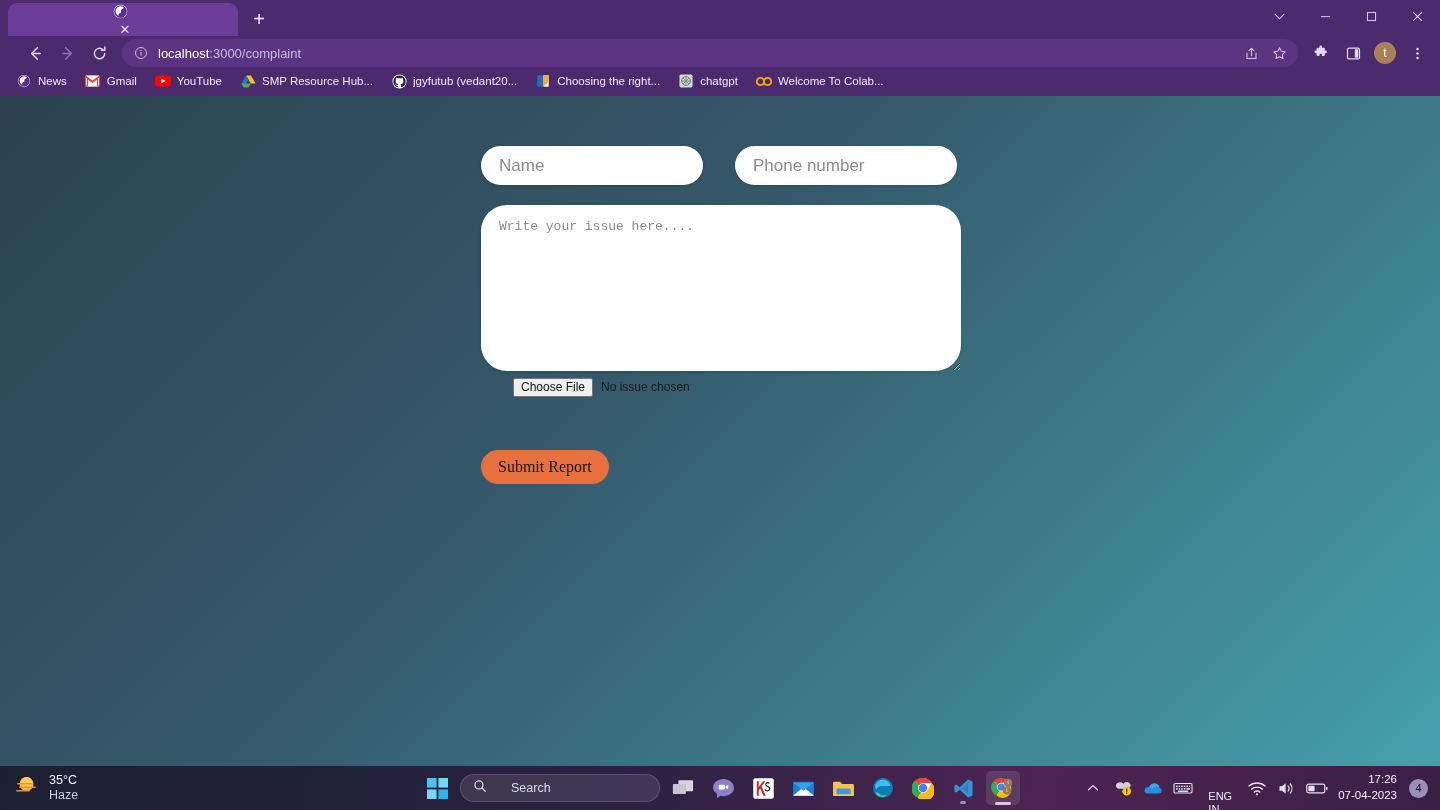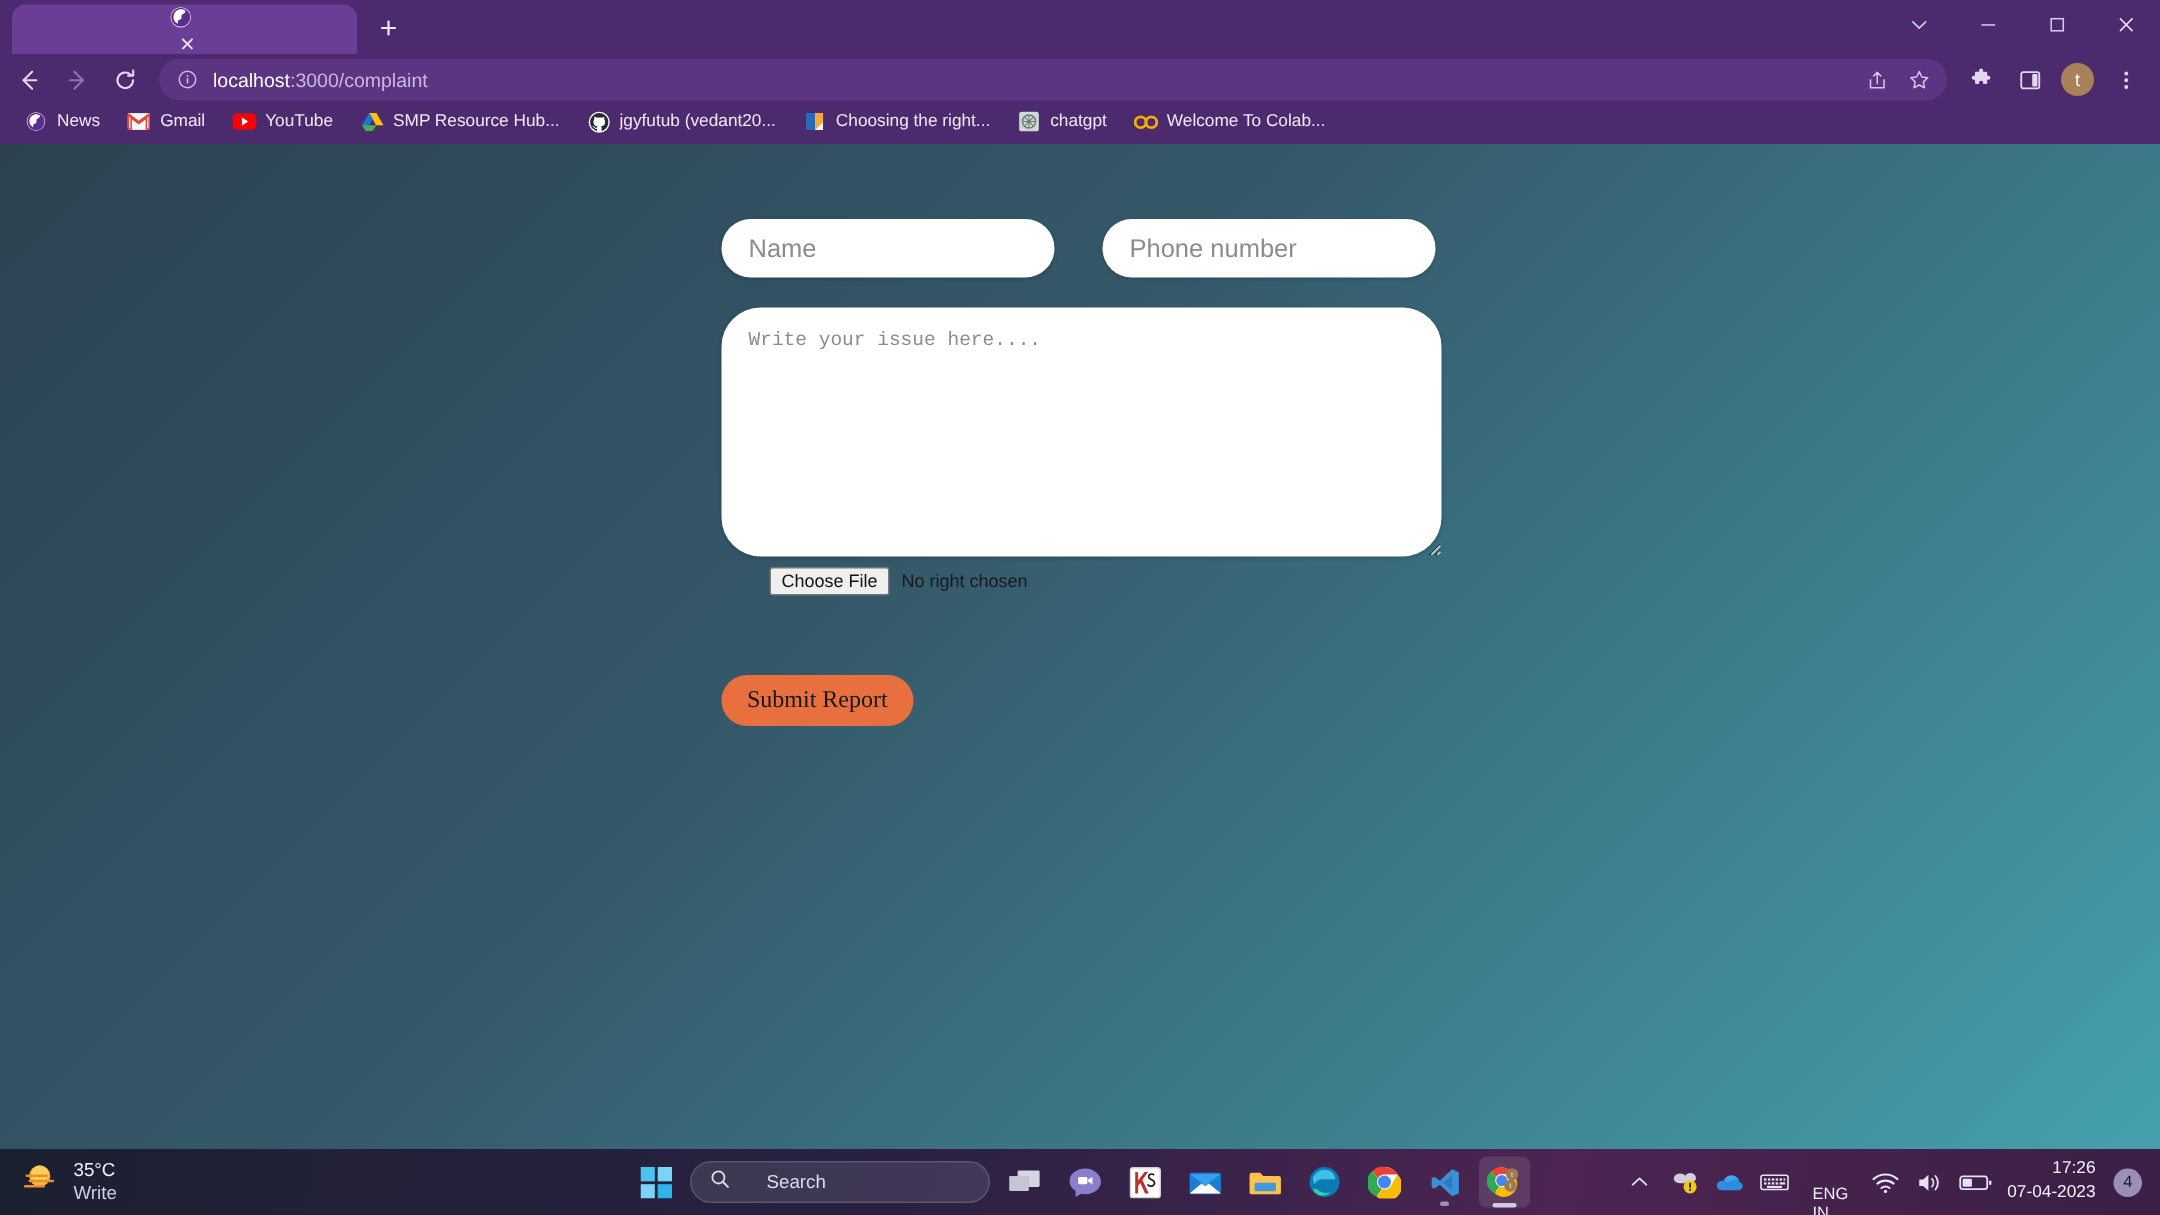--- a/index.html
+++ b/index.html
@@ -67,21 +67,21 @@
   .wc-btn {
     width: 46px; height: 32px;
     display: flex; align-items: center; justify-content: center;
     color: #d8cde8;
   }
 
   
   #toolbar {
     height: 34px;
     display: flex; align-items: center;
-    padding: 0 8px 0 4px;
+    padding: 0 8px 0 20px;
     gap: 2px;
     background: #4c2a6e;
   }
   .tb-icon {
     width: 30px; height: 30px; flex: 0 0 30px;
     display: flex; align-items: center; justify-content: center;
     color: #e3d8f2; border-radius: 50%;
   }
   .tb-icon.disabled { color: #8f73ad; }
   #omnibox {
@@ -499,42 +499,42 @@
 
   <div id="page-viewport">
     <div id="form-area">
       <div class="field-row">
         <input id="name-input" class="text-input" type="text" placeholder="Name" style="">
         <input id="phone-input" class="text-input" type="text" placeholder="Phone number" style="">
       </div>
       <textarea id="issue-textarea" placeholder="Write your issue here...." style=""></textarea>
       <div id="file-row">
         <span id="choose-file-button">Choose File</span>
-        <span id="file-status">No right chosen</span>
+        <span id="file-status">No issue chosen</span>
       </div>
       <button id="submit-button">Submit Report</button>
     </div>
   </div>
 </div>
 
 <div id="taskbar">
 
   <div id="weather-widget">
     <span>
       <svg width="26" height="24" viewBox="0 0 26 24">
         <circle cx="12.5" cy="10" r="7" fill="#f5b942"></circle>
         <circle cx="12.5" cy="8.5" r="5.5" fill="#f8cf5c"></circle>
         <rect x="3" y="9" width="15" height="1.6" rx="0.8" fill="#e98f2e"></rect>
         <rect x="5" y="12.5" width="17" height="1.6" rx="0.8" fill="#e98f2e"></rect>
         <rect x="2" y="16" width="14" height="1.6" rx="0.8" fill="#e98f2e"></rect>
       </svg>
     </span>
     <span id="weather-text">
       <div id="weather-temp">35°C</div>
-      <div id="weather-cond">Write</div>
+      <div id="weather-cond">Haze</div>
     </span>
   </div>
 
   <div id="taskbar-center">
     <div id="start-button">
       <svg width="21" height="21" viewBox="0 0 22 22">
         <rect x="0" y="0" width="10" height="10" fill="#4cc2f1"></rect>
         <rect x="12" y="0" width="10" height="10" fill="#79d4f5"></rect>
         <rect x="0" y="12" width="10" height="10" fill="#79d4f5"></rect>
         <rect x="12" y="12" width="10" height="10" fill="#2fb3e8"></rect>

